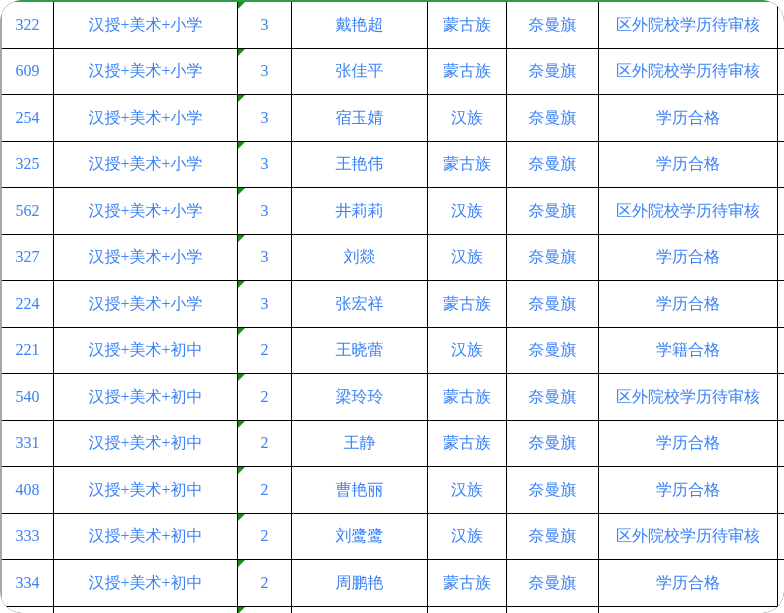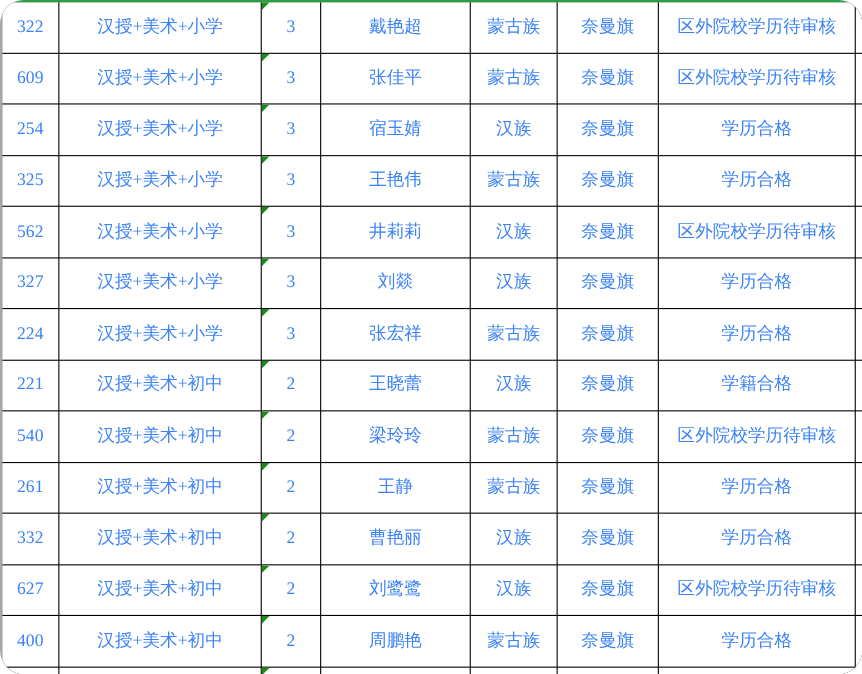--- a/index.html
+++ b/index.html
@@ -316,21 +316,21 @@
     <div class="cell">
           <span>区外院校学历待审核</span>
         </div>
     <div class="cell">
           <span></span>
         </div>
   </div>
 
   <div class="row">
     <div class="cell">
-          <span>261</span>
+          <span>331</span>
         </div>
     <div class="cell">
           <span>汉授+美术+初中</span>
         </div>
     <div class="cell">
           <span class="flag"></span>
           <span>2</span>
         </div>
     <div class="cell">
           <span>王静</span>
@@ -344,21 +344,21 @@
     <div class="cell">
           <span>学历合格</span>
         </div>
     <div class="cell">
           <span></span>
         </div>
   </div>
 
   <div class="row">
     <div class="cell">
-          <span>332</span>
+          <span>408</span>
         </div>
     <div class="cell">
           <span>汉授+美术+初中</span>
         </div>
     <div class="cell">
           <span class="flag"></span>
           <span>2</span>
         </div>
     <div class="cell">
           <span>曹艳丽</span>
@@ -372,21 +372,21 @@
     <div class="cell">
           <span>学历合格</span>
         </div>
     <div class="cell">
           <span></span>
         </div>
   </div>
 
   <div class="row">
     <div class="cell">
-          <span>627</span>
+          <span>333</span>
         </div>
     <div class="cell">
           <span>汉授+美术+初中</span>
         </div>
     <div class="cell">
           <span class="flag"></span>
           <span>2</span>
         </div>
     <div class="cell">
           <span>刘鹭鹭</span>
@@ -400,21 +400,21 @@
     <div class="cell">
           <span>区外院校学历待审核</span>
         </div>
     <div class="cell">
           <span></span>
         </div>
   </div>
 
   <div class="row">
     <div class="cell">
-          <span>400</span>
+          <span>334</span>
         </div>
     <div class="cell">
           <span>汉授+美术+初中</span>
         </div>
     <div class="cell">
           <span class="flag"></span>
           <span>2</span>
         </div>
     <div class="cell">
           <span>周鹏艳</span>

